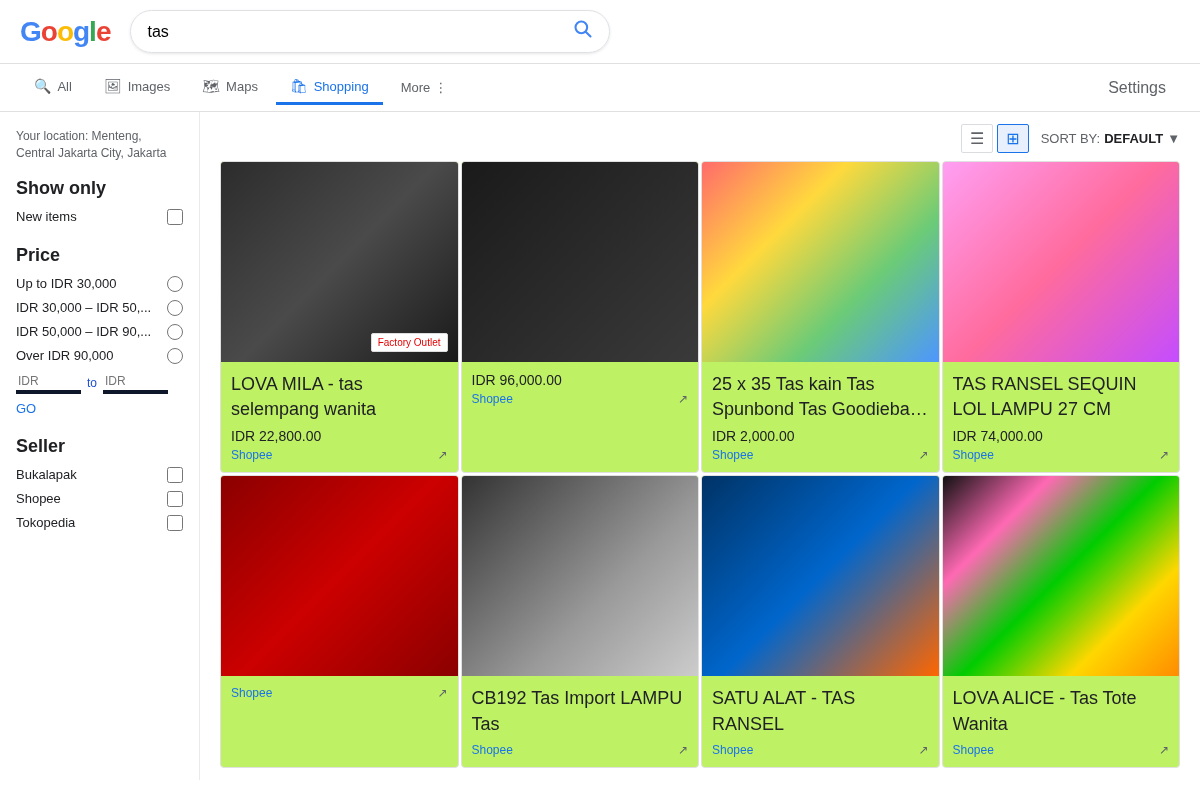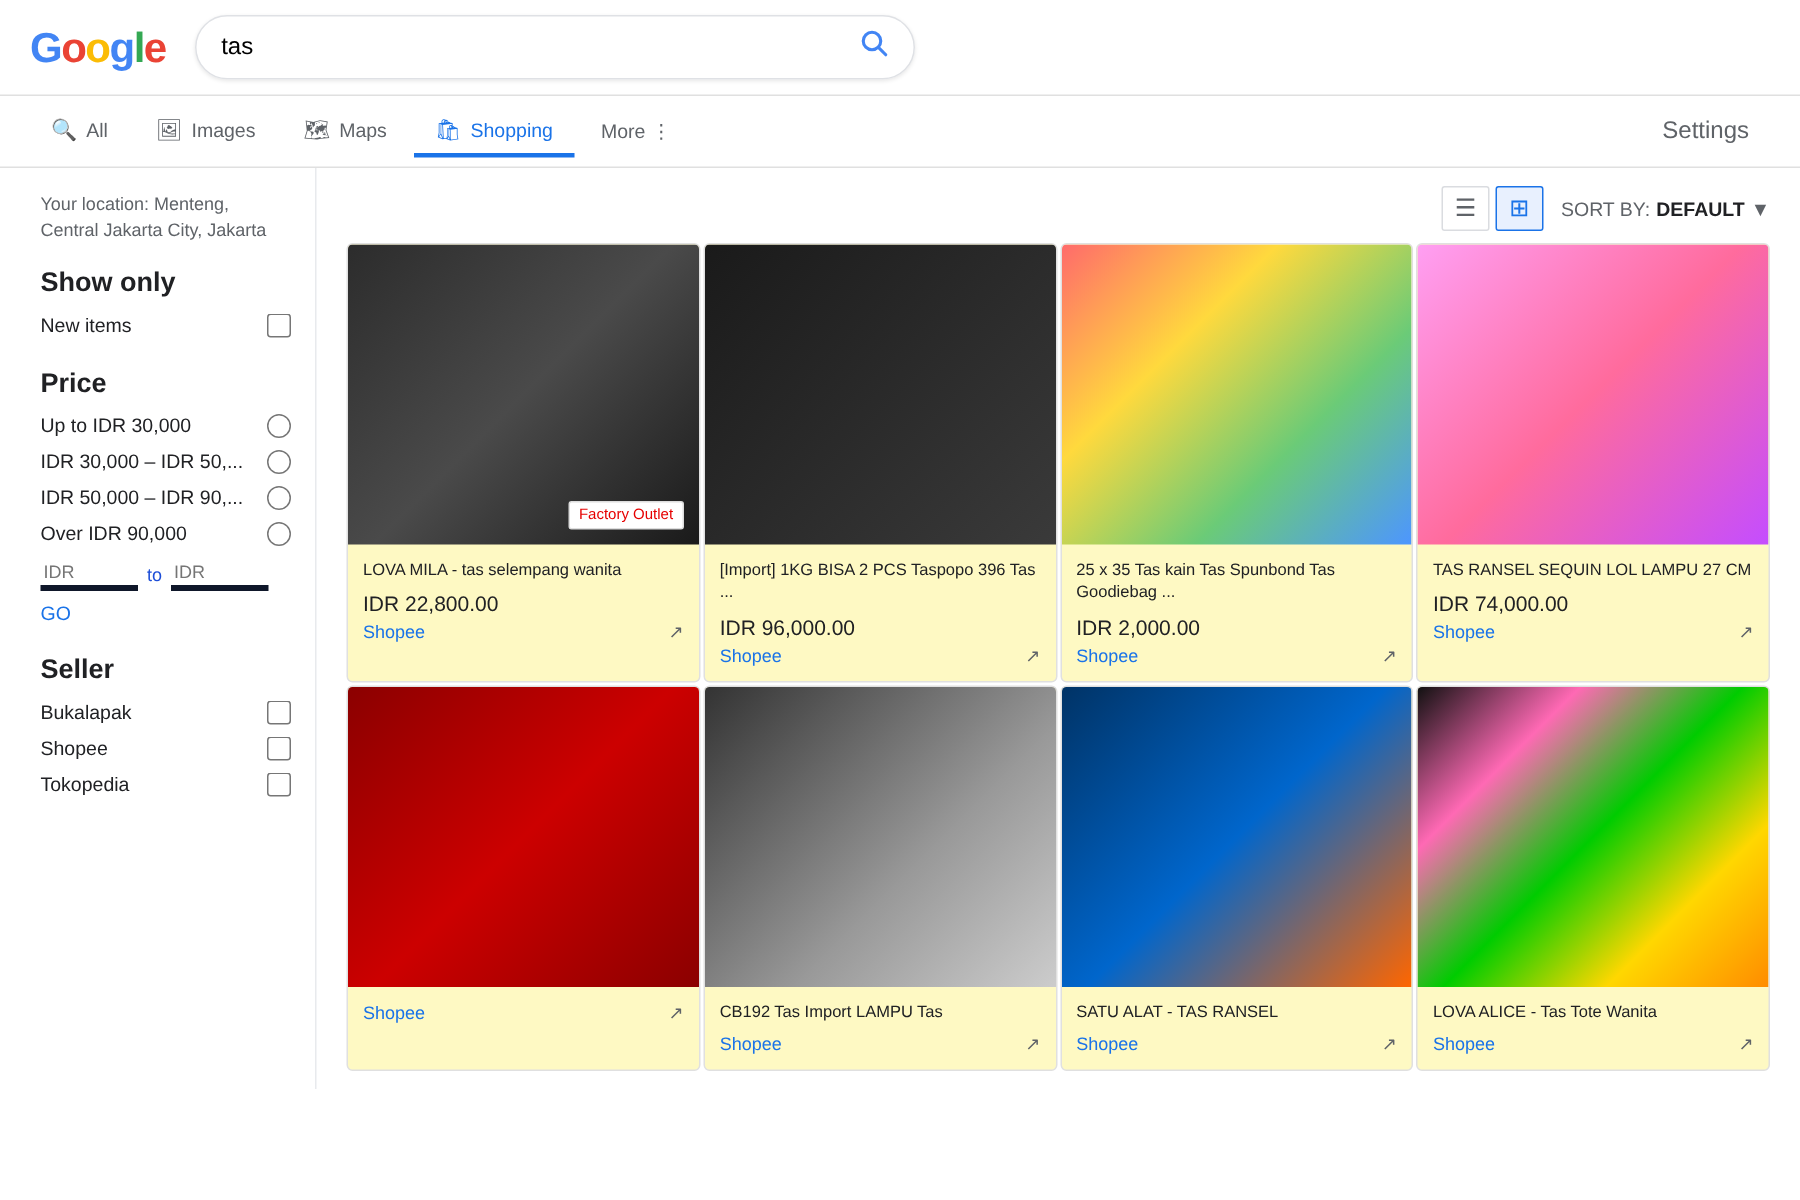--- a/index.html
+++ b/index.html
@@ -14,21 +14,21 @@
     
     
     .nav-tabs { display: flex; align-items: center; padding: 6px 20px; border-bottom: 1px solid #e0e0e0; gap: 4px; }
     .nav-tab { display: flex; align-items: center; gap: 6px; padding: 8px 14px; font-size: 13px; color: #5f6368; cursor: pointer; border-bottom: 3px solid transparent; text-decoration: none; }
     .nav-tab.active { color: #1a73e8; border-bottom: 3px solid #1a73e8; }
     .nav-tab-icon { font-size: 14px; }
     .more-tab { display: flex; align-items: center; gap: 4px; padding: 8px 14px; font-size: 13px; color: #5f6368; cursor: pointer; }
     .settings-tab { margin-left: auto; padding: 8px 14px; font-size: 16px; color: #5f6368; cursor: pointer; }
     
     
-    .content { display: flex; padding-left: 11px; }
+    .content { display: flex; }
     
     
     .sidebar { width: 200px; min-width: 200px; padding: 16px; border-right: 1px solid #e8eaed; }
     .location-info { font-size: 12px; color: #5f6368; margin-bottom: 16px; line-height: 1.4; }
     
     .sidebar-section { margin-bottom: 20px; }
     .sidebar-section-title { font-size: 18px; font-weight: bold; color: #202124; margin-bottom: 10px; }
     
     .filter-row { display: flex; align-items: center; justify-content: space-between; margin-bottom: 8px; }
     .filter-label { font-size: 13px; color: #202124; }
@@ -44,24 +44,24 @@
     
     .top-bar { display: flex; align-items: center; justify-content: flex-end; gap: 12px; margin-bottom: 8px; }
     .view-toggle { display: flex; gap: 4px; }
     .view-btn { padding: 4px 8px; border: 1px solid #dadce0; background: #fff; cursor: pointer; border-radius: 2px; color: #5f6368; font-size: 16px; }
     .view-btn.active { background: #e8f0fe; color: #1a73e8; border-color: #1a73e8; }
     .sort-bar { display: flex; align-items: center; font-size: 13px; color: #5f6368; gap: 4px; }
     .about-link { font-size: 12px; color: #70757a; cursor: pointer; text-align: right; }
     
     
     .products-grid { display: grid; grid-template-columns: repeat(4, 1fr); gap: 2px; }
-    .product-card { border: 1px solid #e0e0e0; border-radius: 4px; overflow: hidden; cursor: pointer; background: #fef9c3; transition: box-shadow 0.2s; }
+    .product-card { border: 1px solid #e0e0e0; border-radius: 4px; overflow: hidden; cursor: pointer; background: #bef264; transition: box-shadow 0.2s; }
     .product-img-placeholder { width: 100%; height: 200px; display: flex; align-items: center; justify-content: center; background: #f9f9f9; }
     .product-info { padding: 10px; }
-    .product-name { font-size: 11px; color: #202124; margin-bottom: 6px; line-height: 1.4; overflow: hidden; display: -webkit-box; -webkit-line-clamp: 2; -webkit-box-orient: vertical; }
+    .product-name { font-size: 18px; color: #202124; margin-bottom: 6px; line-height: 1.4; overflow: hidden; display: -webkit-box; -webkit-line-clamp: 2; -webkit-box-orient: vertical; }
     .product-price { font-size: 14px; font-weight: normal; color: #202124; margin-bottom: 4px; }
     .product-seller-row { display: flex; align-items: center; justify-content: space-between; }
     .product-seller { font-size: 12px; color: #1a73e8; }
     .product-ext-link { font-size: 12px; color: #5f6368; cursor: pointer; }
     
     
     .img-bag1 { background: linear-gradient(135deg, #2c2c2c 0%, #4a4a4a 50%, #1a1a1a 100%); }
     .img-bag2 { background: linear-gradient(135deg, #1a1a1a 0%, #3a3a3a 100%); }
     .img-colorful { background: linear-gradient(135deg, #ff6b6b, #ffd93d, #6bcb77, #4d96ff); }
     .img-sequin { background: linear-gradient(135deg, #ff9ff3, #ff6b9d, #c44dff); }
@@ -208,21 +208,20 @@
         <span class="product-ext-link">↗</span>
       </div>
     </div>
   </div>
         <div class="product-card">
     <div class="product-image-wrap">
       <div class="product-img-placeholder img-bag2" style="height:200px;"></div>
 
     </div>
     <div class="product-info">
-      <div class="product-name">[Import] 1KG BISA 2 PCS Taspopo 396 Tas ...</div>
       <div class="product-price">IDR 96,000.00</div>
       <div class="product-seller-row">
         <span class="product-seller">Shopee</span>
         <span class="product-ext-link">↗</span>
       </div>
     </div>
   </div>
         <div class="product-card">
     <div class="product-image-wrap">
       <div class="product-img-placeholder img-colorful" style="height:200px;"></div>

